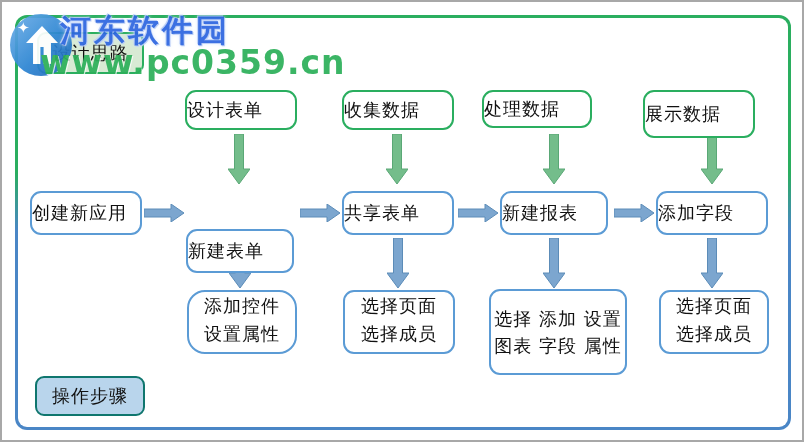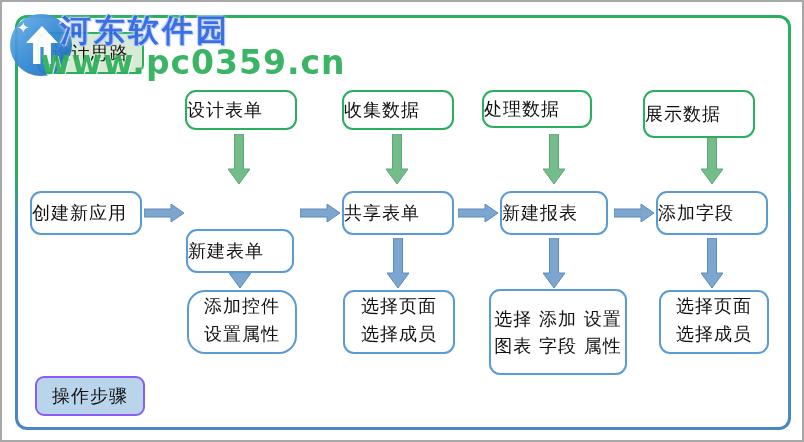--- a/index.html
+++ b/index.html
@@ -28,21 +28,21 @@
   .bbox{border:2.5px solid #5b9bd5;}
   .multiline{flex-direction:column;line-height:28px;}
   .multiline3{flex-direction:row;line-height:27px;}
   .legend{
     position:absolute;box-sizing:border-box;border-radius:9px;
     display:flex;align-items:center;justify-content:center;
     font-family:"DejaVu Serif",serif;font-size:18px;color:#111;
     letter-spacing:1px;z-index:2;
   }
   .legend-green{border:2px solid #2aae5f;background:rgba(214,233,210,0.95);}
-  .legend-blue{border:2px solid #8b5cf6;background:#b9d5ec;}
+  .legend-blue{border:2px solid #0f766e;background:#b9d5ec;}
   .arrow{position:absolute;z-index:2;}
   
   .watermark{position:absolute;left:0;top:0;z-index:6;opacity:0.93;pointer-events:none;}
   .wm-logo{
     position:absolute;left:8px;top:12px;width:62px;height:62px;border-radius:50%;
     background:linear-gradient(135deg,#6fb0e8 0%,#2e86d3 55%,#1f66b8 100%);
     overflow:hidden;
   }
   .wm-logo .orange{
     position:absolute;left:-14px;bottom:-26px;width:72px;height:56px;border-radius:50%;

